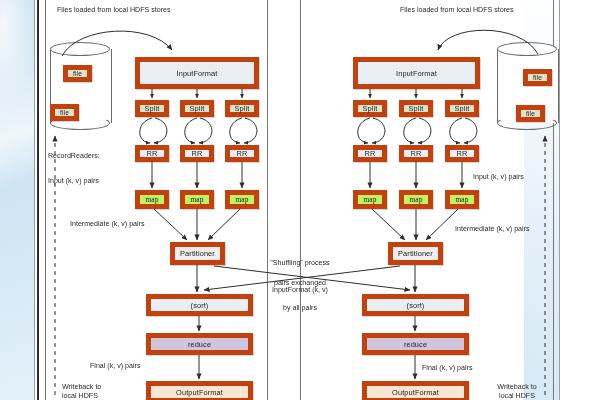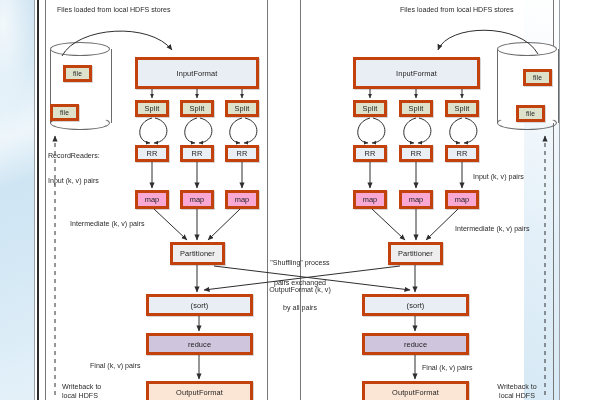--- a/index.html
+++ b/index.html
@@ -49,34 +49,34 @@
     position: absolute;
     top: 0; height: 400px;
     width: 1px;
     background: #777;
   }
 
   
   .node {
     position: absolute;
     box-sizing: border-box;
-    border: 3px solid #c2410c;
+    border: 5px solid #c2410c;
     display: flex;
     align-items: center;
     justify-content: center;
     font-size: 7.4px;
     color: #1d1d1d;
     letter-spacing: .1px;
     white-space: nowrap;
     box-shadow: 1px 1px 0 rgba(0,0,0,.16);
   }
   .n-inputformat { background: #e9edf4; }
   .n-split       { background: #dfe2cb; }
   .n-rr          { background: #eaeff5; }
-  .n-map         { background: #f9a8d4; }
+  .n-map         { background: #bef264; font-family: Liberation Serif, serif; }
   .n-partitioner { background: #eeeeee; }
   .n-sort        { background: #e9edf4; }
   .n-reduce      { background: #cfc5dd; }
   .n-output      { background: #fbe6d6; }
   .n-file        { background: #dfe2cb; font-size: 6.6px; }
 
   
   .cyl {
     position: absolute;
   }
@@ -210,21 +210,21 @@
 
   <div class="node n-output" style="left:362px; top:381px; width:107px; height:22px;">OutputFormat</div>
 
   <div class="lbl" style="left:473px; top:173px;">Input (k, v) pairs</div>
   <div class="lbl" style="left:455px; top:225px;">Intermediate (k, v) pairs</div>
   <div class="lbl" style="left:422px; top:364px;">Final (k, v) pairs</div>
   <div class="lbl ctr" style="left:487px; top:383px; width:60px;">Writeback to</div>
   <div class="lbl ctr" style="left:487px; top:392px; width:60px;">local HDFS</div>
 
   <div class="lbl ctr" style="left:268px; top:259px; width:64px;">"Shuffling" process</div>
-  <div class="lbl ctr" style="left:266px; top:286px; width:68px;">OutputFormat (k, v)</div>
+  <div class="lbl ctr" style="left:266px; top:286px; width:68px;">InputFormat (k, v)</div>
   <div class="lbl ctr" style="left:266px; top:279px; width:68px;">pairs exchanged</div>
   <div class="lbl ctr" style="left:266px; top:304px; width:68px;">by all pairs</div>
 
   <svg id="wires" viewBox="0 0 600 400">
     <defs>
       <marker id="ah" markerWidth="7" markerHeight="7" refX="5.6" refY="2.6" orient="auto" markerUnits="userSpaceOnUse">
         <path d="M0,0 L6,2.6 L0,5.2 z" fill="#2e2e2e"></path>
       </marker>
       <marker id="ahs" markerWidth="5" markerHeight="5" refX="4.2" refY="2" orient="auto" markerUnits="userSpaceOnUse">
         <path d="M0,0 L4.5,2 L0,4 z" fill="#2e2e2e"></path>

